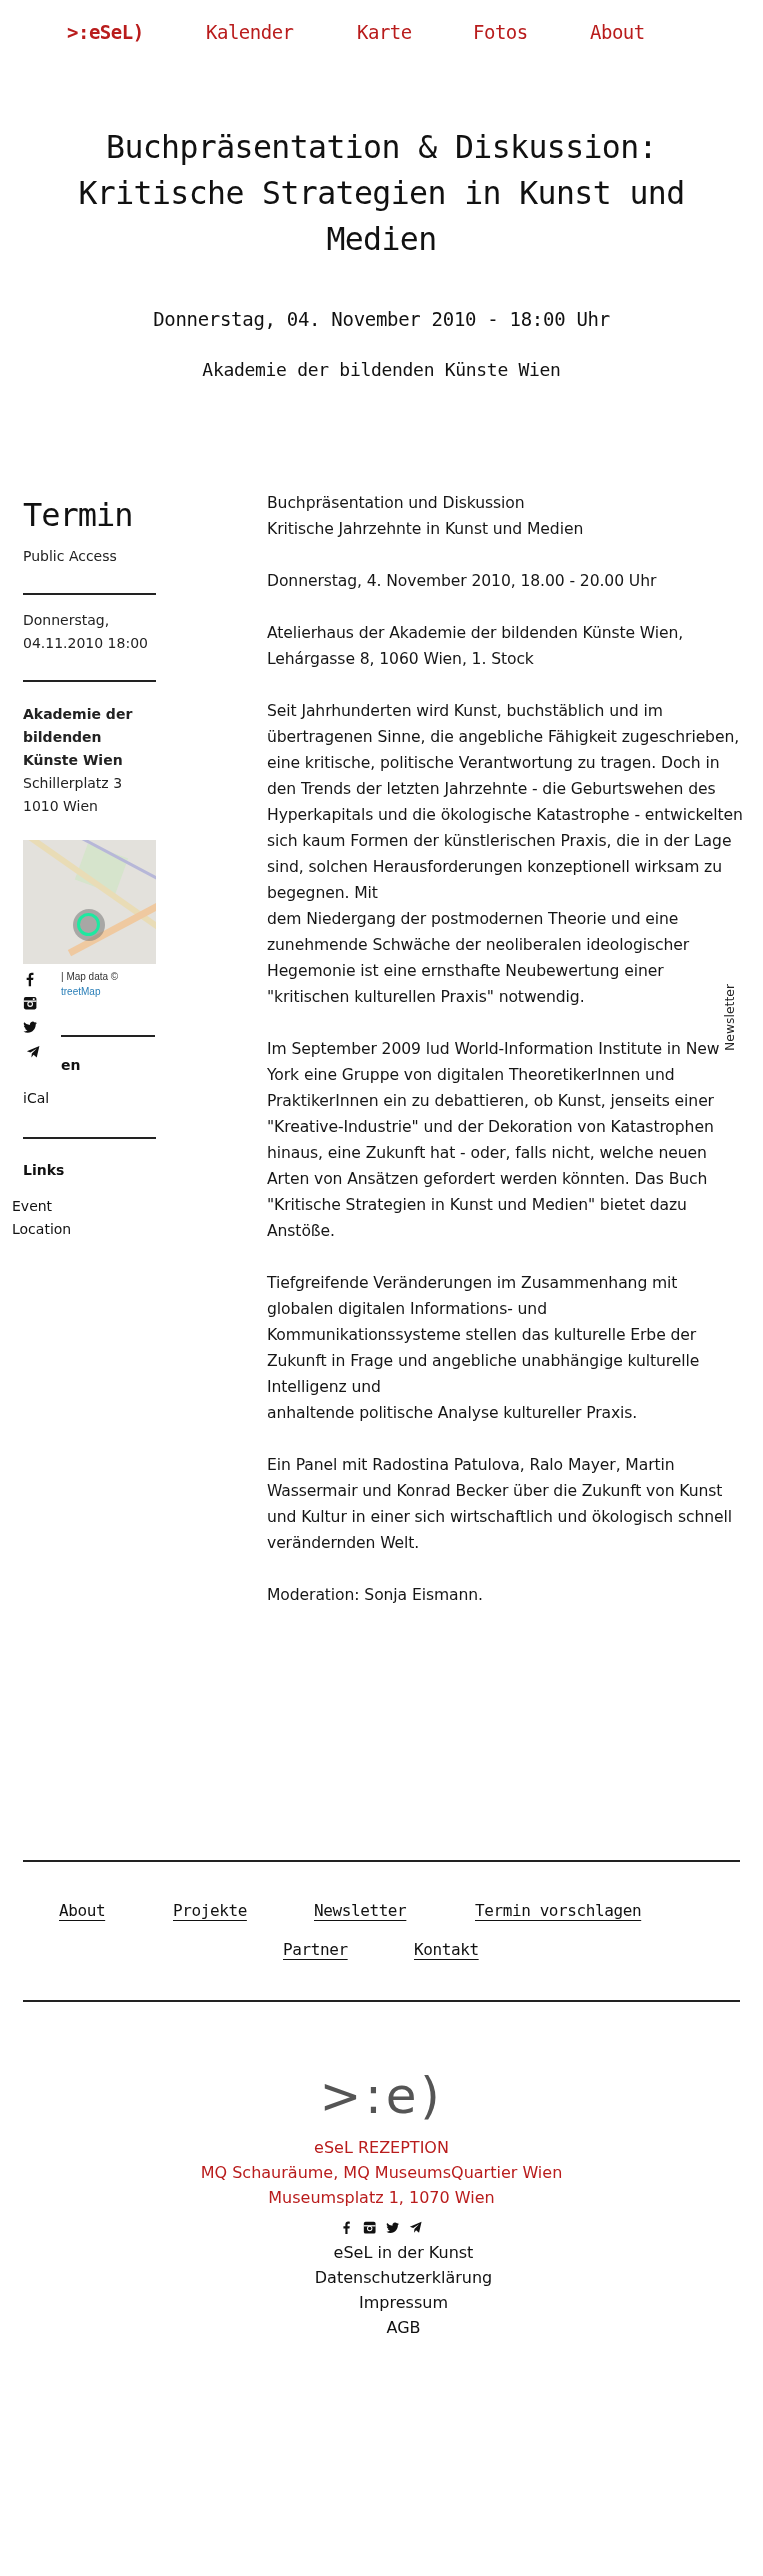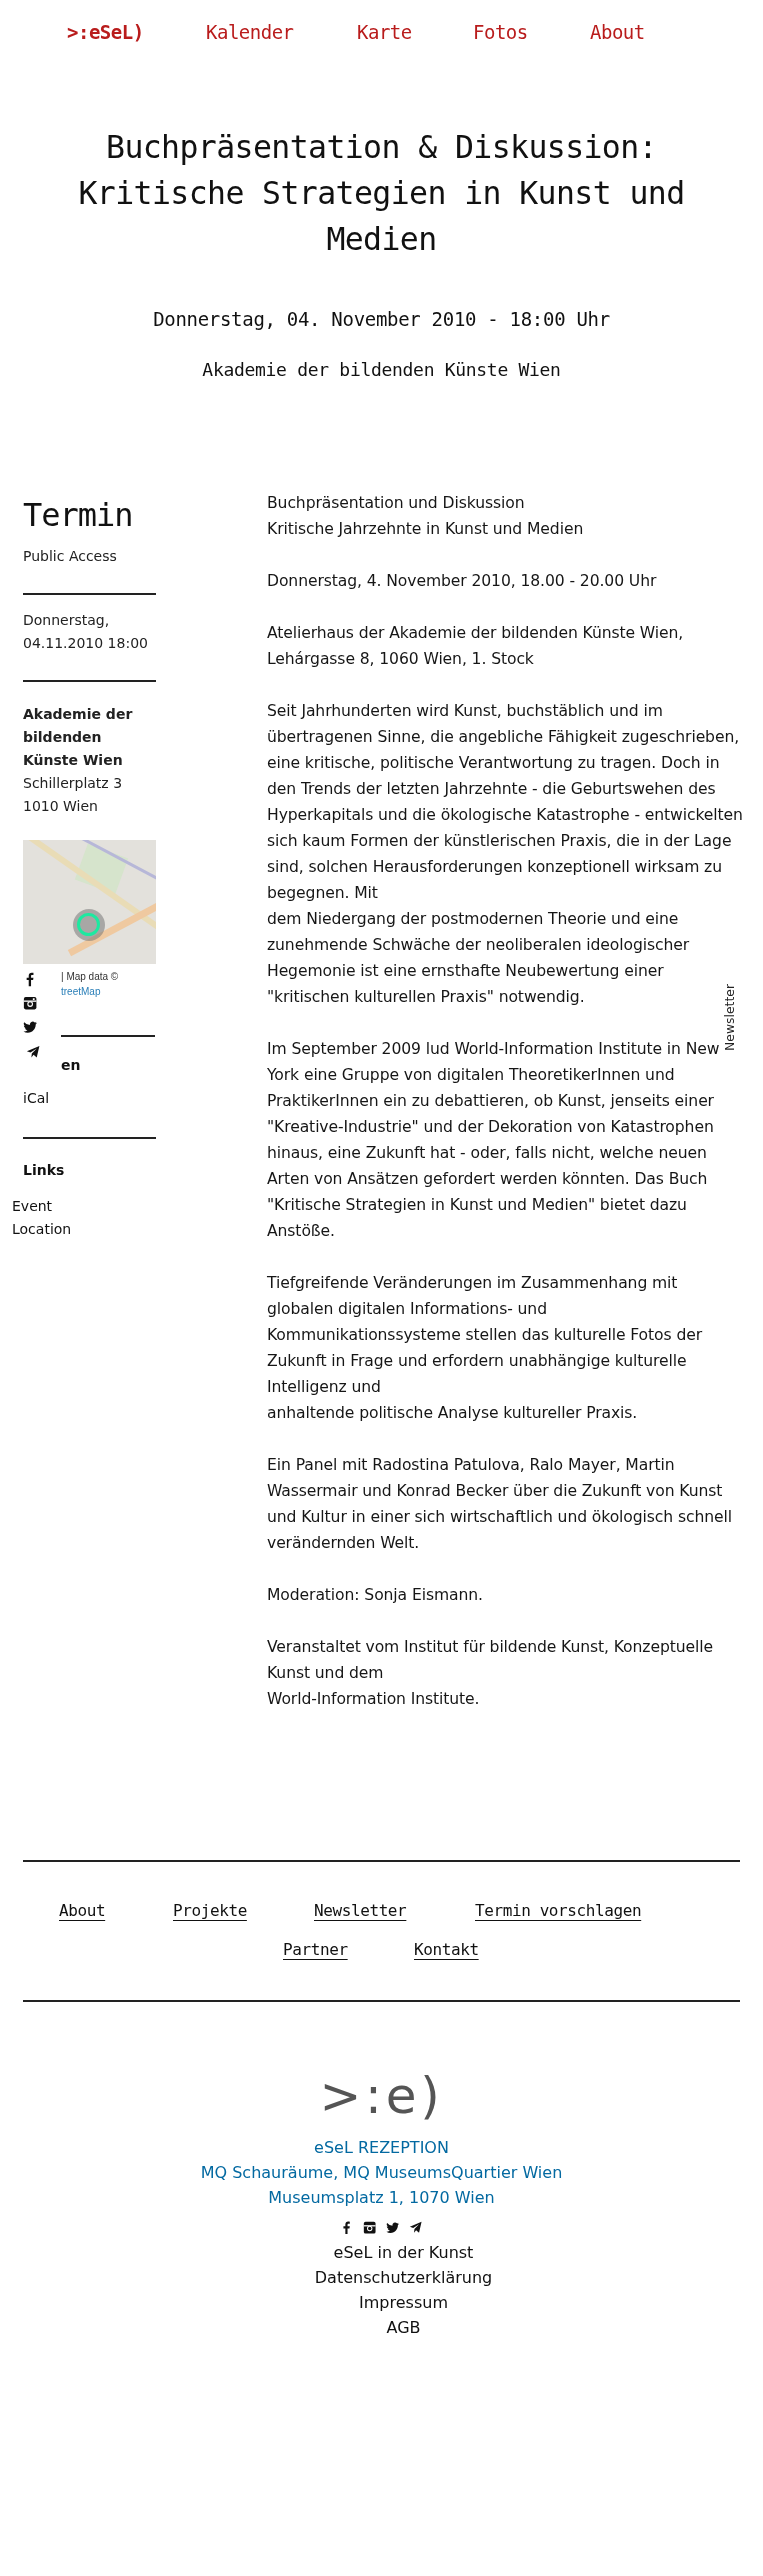--- a/index.html
+++ b/index.html
@@ -43,21 +43,21 @@
   
   .newsletter-tab { position: absolute; left: 719px; top: 983px; width: 19px; height: 74px; }
   .newsletter-tab span { position: absolute; left: -27px; top: 27px; transform: rotate(-90deg); font-size: 12.4px; color: #222; white-space: nowrap; width: 74px; text-align: center; }
 
   
   .hr { position: absolute; left: 23px; width: 717px; height: 1.9px; background: #222; }
   .footnav a { position: absolute; font-size: 16px; color: #111; text-decoration: underline; text-underline-offset: 3.8px; letter-spacing: -0.4px; }
 
   .footer { position: absolute; top: 2066px; left: 0; width: 763px; text-align: center; }
   .footer .logo-big { font-size: 50px; color: #555; letter-spacing: 3.8px; line-height: 61px; font-family: "DejaVu Sans", sans-serif; }
-  .footer .addr { margin-top: 7.6px; font-size: 16px; line-height: 25px; color: #0369a1; }
+  .footer .addr { margin-top: 7.6px; font-size: 16px; line-height: 25px; color: #b91c1c; }
   .footer .icons { margin-top: 9.5px; height: 19px; display: flex; justify-content: center; gap: 9.5px; }
   .footer .icons svg { width: 13.4px; height: 13.4px; }
   .footer .links { margin-top: 1.9px; font-size: 16px; line-height: 25px; color: #111; padding-left: 44px; }
   .footer .links a { display: block; color: #111; text-decoration: none; }
 </style>
 </head>
 <body>
 
 <nav class="topnav mono">
   <a class="logo" href="#">&gt;:eSeL)</a>
@@ -139,26 +139,24 @@
 
 <article class="article">
   <p style="white-space:pre-line">Buchpräsentation und Diskussion
 Kritische Jahrzehnte in Kunst und Medien</p>
   <p>Donnerstag, 4. November 2010, 18.00 - 20.00 Uhr</p>
   <p style="white-space:pre-line">Atelierhaus der Akademie der bildenden Künste Wien,
 Lehárgasse 8, 1060 Wien, 1. Stock</p>
   <p style="white-space:pre-line">Seit Jahrhunderten wird Kunst, buchstäblich und im übertragenen Sinne, die angebliche Fähigkeit zugeschrieben, eine kritische, politische Verantwortung zu tragen. Doch in den Trends der letzten Jahrzehnte - die Geburtswehen des Hyperkapitals und die ökologische Katastrophe - entwickelten sich kaum Formen der künstlerischen Praxis, die in der Lage sind, solchen Herausforderungen konzeptionell wirksam zu begegnen. Mit
 dem Niedergang der postmodernen Theorie und eine zunehmende Schwäche der neoliberalen ideologischer Hegemonie ist eine ernsthafte Neubewertung einer "kritischen kulturellen Praxis" notwendig.</p>
   <p>Im September 2009 lud World-Information Institute in New York eine Gruppe von digitalen TheoretikerInnen und PraktikerInnen ein zu debattieren, ob Kunst, jenseits einer "Kreative-Industrie" und der Dekoration von Katastrophen hinaus, eine Zukunft hat - oder, falls nicht, welche neuen Arten von Ansätzen gefordert werden könnten. Das Buch "Kritische Strategien in Kunst und Medien" bietet dazu Anstöße.</p>
-  <p style="white-space:pre-line">Tiefgreifende Veränderungen im Zusammenhang mit globalen digitalen Informations- und Kommunikationssysteme stellen das kulturelle Fotos der Zukunft in Frage und erfordern unabhängige kulturelle Intelligenz und
+  <p style="white-space:pre-line">Tiefgreifende Veränderungen im Zusammenhang mit globalen digitalen Informations- und Kommunikationssysteme stellen das kulturelle Erbe der Zukunft in Frage und angebliche unabhängige kulturelle Intelligenz und
 anhaltende politische Analyse kultureller Praxis.</p>
   <p>Ein Panel mit Radostina Patulova, Ralo Mayer, Martin Wassermair und Konrad Becker über die Zukunft von Kunst und Kultur in einer sich wirtschaftlich und ökologisch schnell verändernden Welt.</p>
   <p>Moderation: Sonja Eismann.</p>
-  <p style="white-space:pre-line">Veranstaltet vom Institut für bildende Kunst, Konzeptuelle Kunst und dem
-World-Information Institute.</p>
 </article>
 
 <div class="newsletter-tab" style="background:#fff;">
   <span>Newsletter</span>
 </div>
 
 <div class="hr" style="top:1860px"></div>
 <nav class="footnav mono">
   <a style="left:59px; top:1901px" href="#">About</a>
   <a style="left:173px; top:1901px" href="#">Projekte</a>

